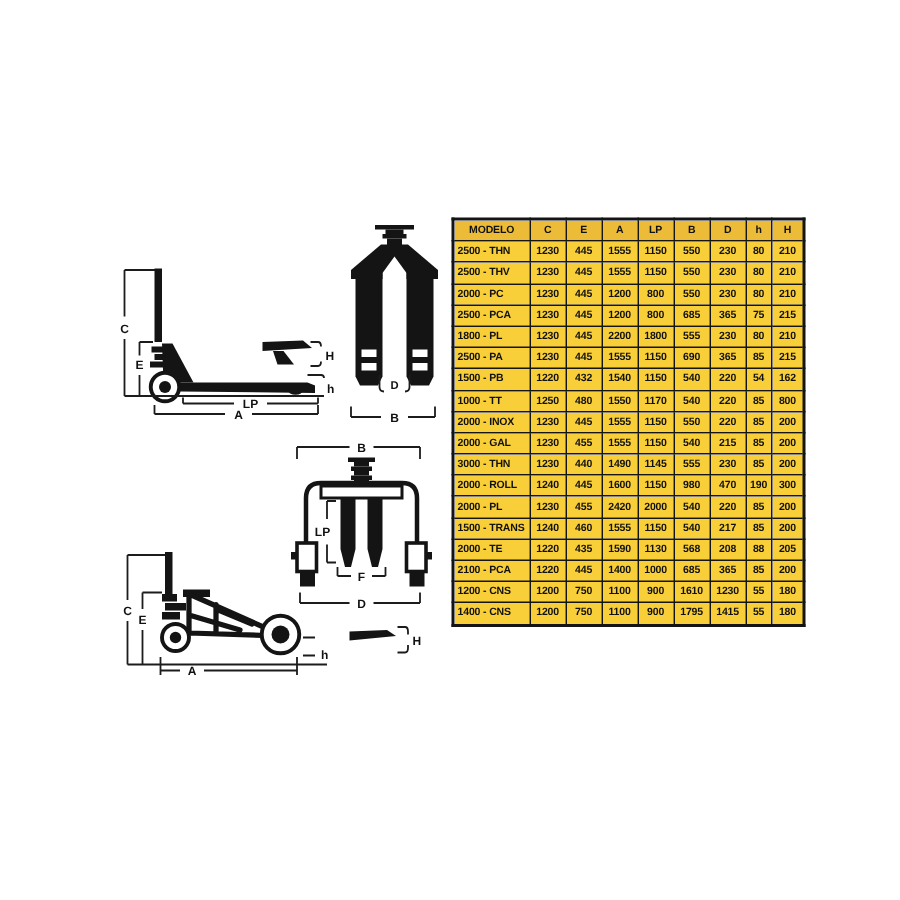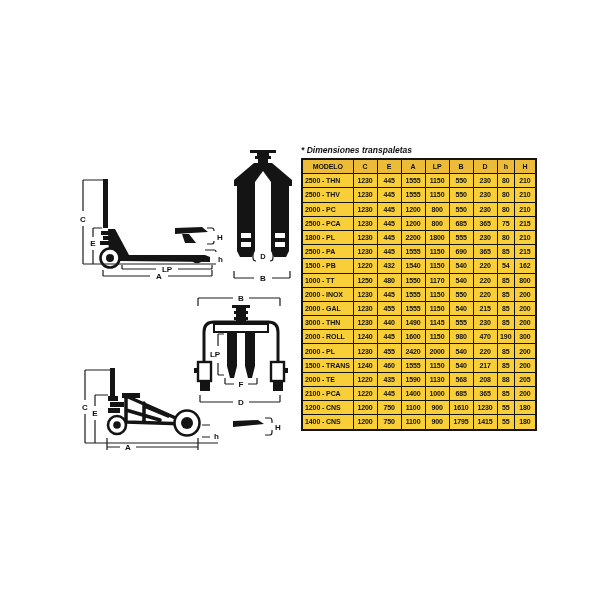--- a/index.html
+++ b/index.html
@@ -143,21 +143,20 @@
     <text class="lbl" text-anchor="middle" x="72" y="96">A</text>
   </svg>
 
   <svg style="left:222px;top:414px;" width="84" height="32" viewBox="0 0 84 32">
     <polygon class="blk" points="11,7 36,6 42,10 11,13"></polygon>
     <path class="dim" d="M43,4 H48 Q50,4 50,7 V9 M43,21 H48 Q50,21 50,18 V16"></path>
     <text class="lbl" x="53" y="16">H</text>
   </svg>
 
   <div class="table-wrap">
-    <div class="table-title">* Dimensiones transpaletas</div>
     <table class="dims">
       <colgroup>
         <col class="c-model">
           <col class="c-num">
           <col class="c-num">
           <col class="c-num">
         <col class="c-num">
           <col class="c-num">
           <col class="c-num">
           <col class="c-h">

